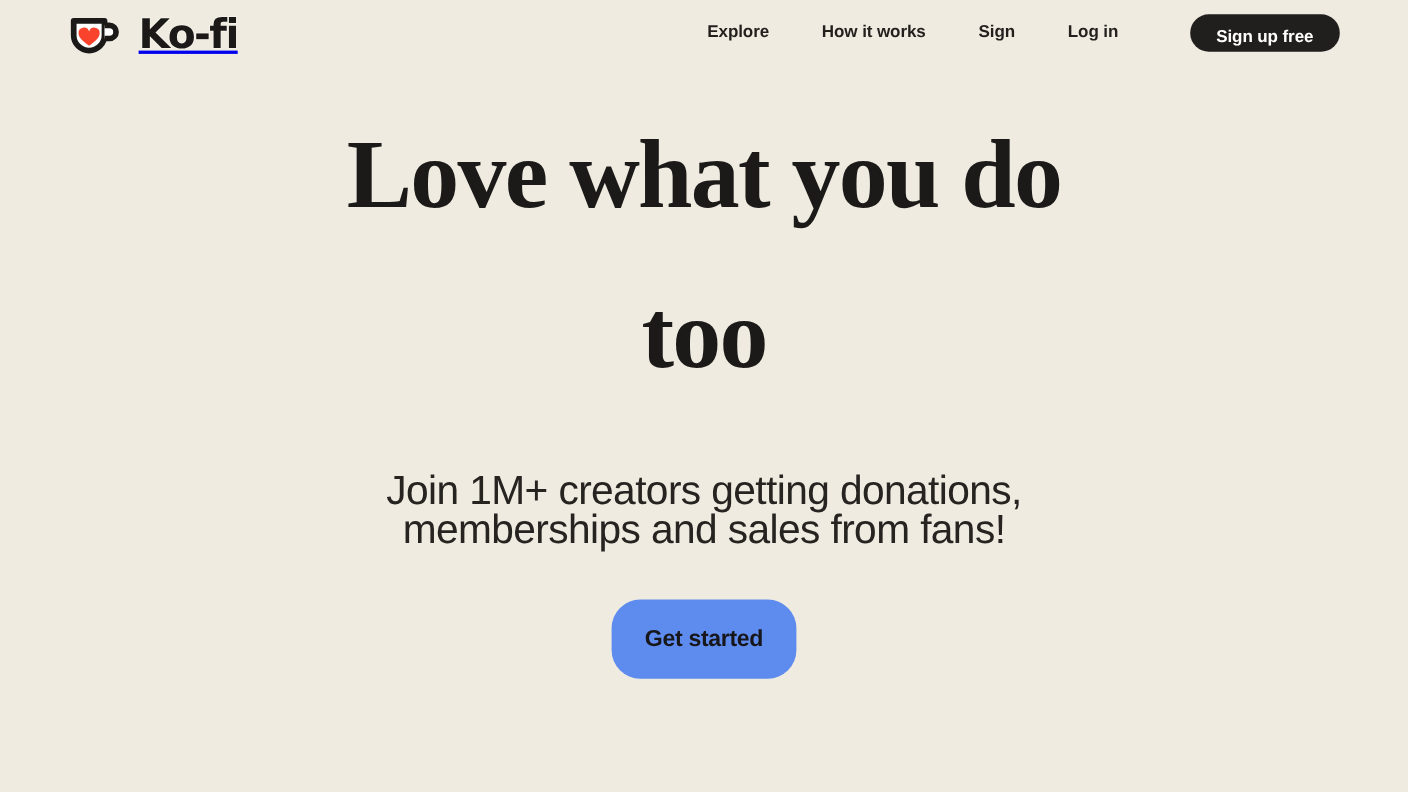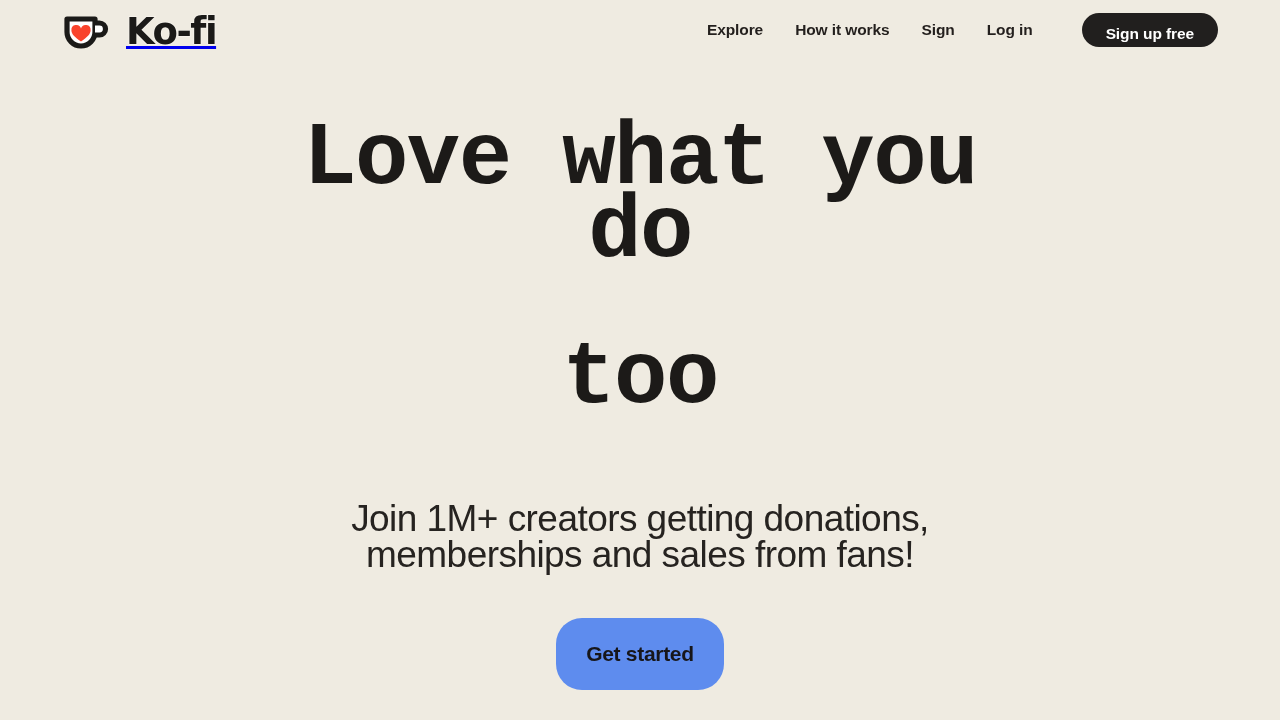--- a/index.html
+++ b/index.html
@@ -44,21 +44,21 @@
     line-height: 1;
     -webkit-text-stroke: 1.5px #f6f3ec;
     paint-order: stroke fill;
     margin-left: -2px;
   }
 
   .nav {
     margin-left: auto;
     display: flex;
     align-items: center;
-    gap: 0px;
+    gap: 16px;
   }
 
   .nav-link {
     font-size: 15.5px;
     font-weight: 700;
     color: #231f1d;
     text-decoration: none;
     padding: 8px 16px;
     letter-spacing: -0.1px;
     cursor: pointer;
@@ -82,21 +82,21 @@
     white-space: nowrap;
   }
 
   
   .hero {
     text-align: center;
     padding-top: 63px;
   }
 
   .hero-title {
-    font-family: Liberation Mono, monospace;
+    font-family: Liberation Serif, serif;
     font-weight: bold;
     font-size: 89px;
     line-height: 73px;
     letter-spacing: -1.6px;
     color: #1c1a18;
     max-width: 700px;
     margin: 0 auto;
   }
 
   .hero-sub {

